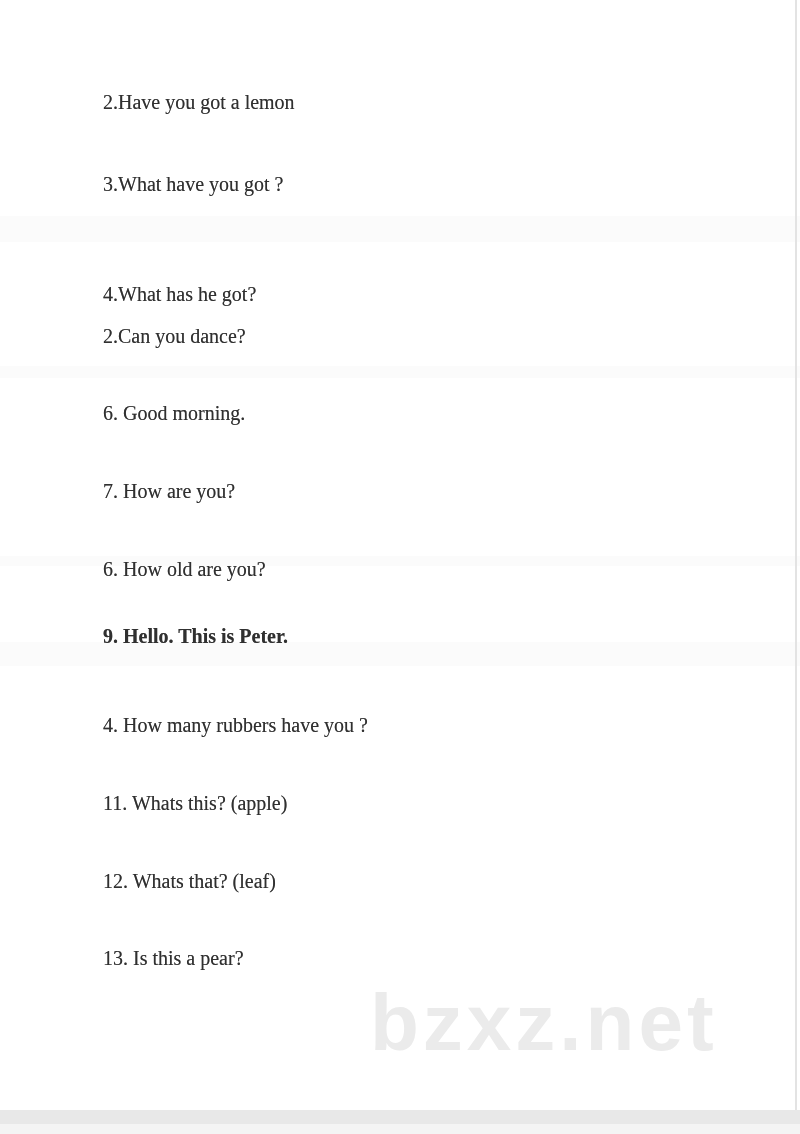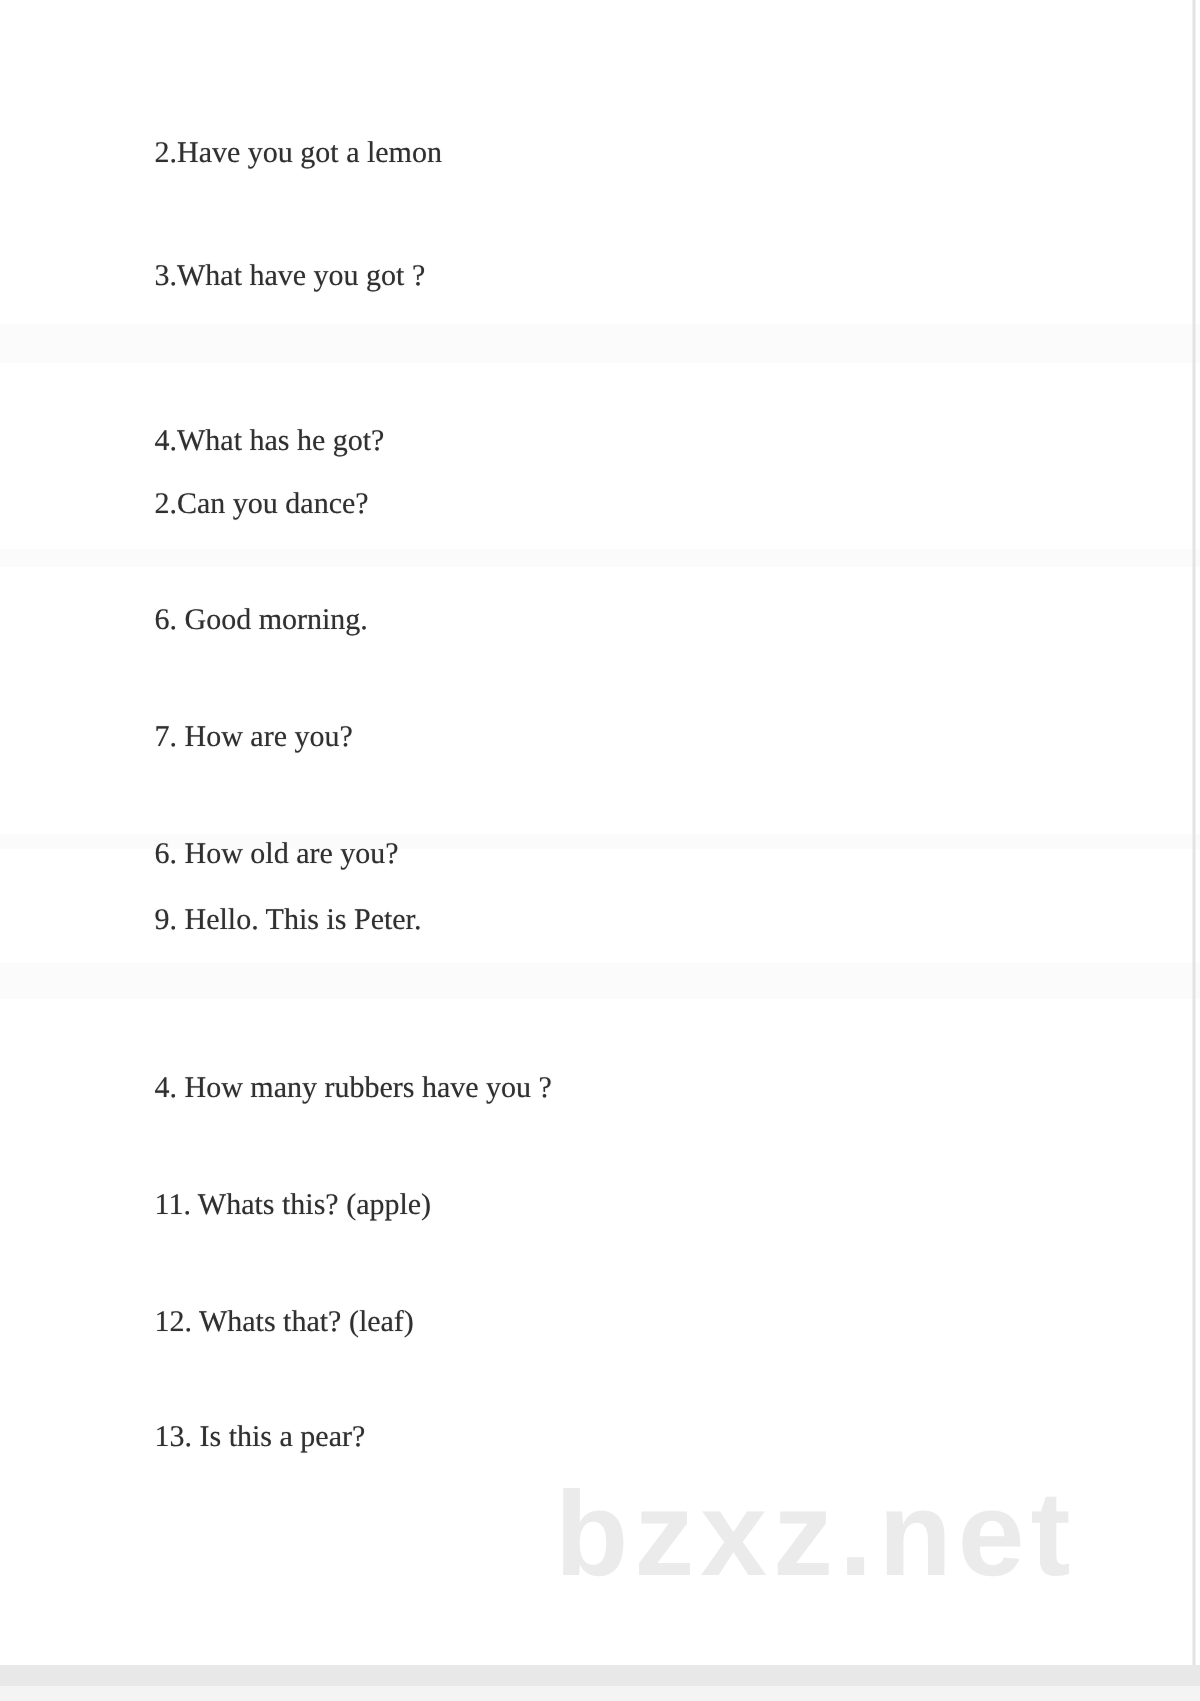--- a/index.html
+++ b/index.html
@@ -93,21 +93,21 @@
   <div class="scan-band band-4"></div>
 
   <div>
       <div class="question" style="top: 92px;">2.Have you got a lemon</div>
       <div class="question" style="top: 174px; font-family: Liberation Serif, serif;">3.What have you got ?</div>
       <div class="question" style="top: 247.7px; margin-top: 36px;">4.What has he got?</div>
       <div class="question" style="top: 325.55px;">2.Can you dance?</div>
       <div class="question" style="top: 403.4px;">6. Good morning.</div>
       <div class="question" style="top: 481.25px;">7. How are you?</div>
       <div class="question" style="top: 559.1px;">6. How old are you?</div>
-      <div class="question" style="top: 603px;">9. Hello. This is Peter.</div>
+      <div class="question" style="top: 626px; font-weight: bold;">9. Hello. This is Peter.</div>
       <div class="question" style="top: 714.8px;">4. How many rubbers have you ?</div>
       <div class="question" style="top: 792.65px;">11. Whats this? (apple)</div>
       <div class="question" style="top: 870.5px;">12. Whats that? (leaf)</div>
       <div class="question" style="top: 948.35px; text-align: center;">13. Is this a pear?</div>
     </div>
 
   <div class="watermark">bzxz.net</div>
 
   <div class="edge-line-right"></div>
   <div class="bottom-strip"></div>

